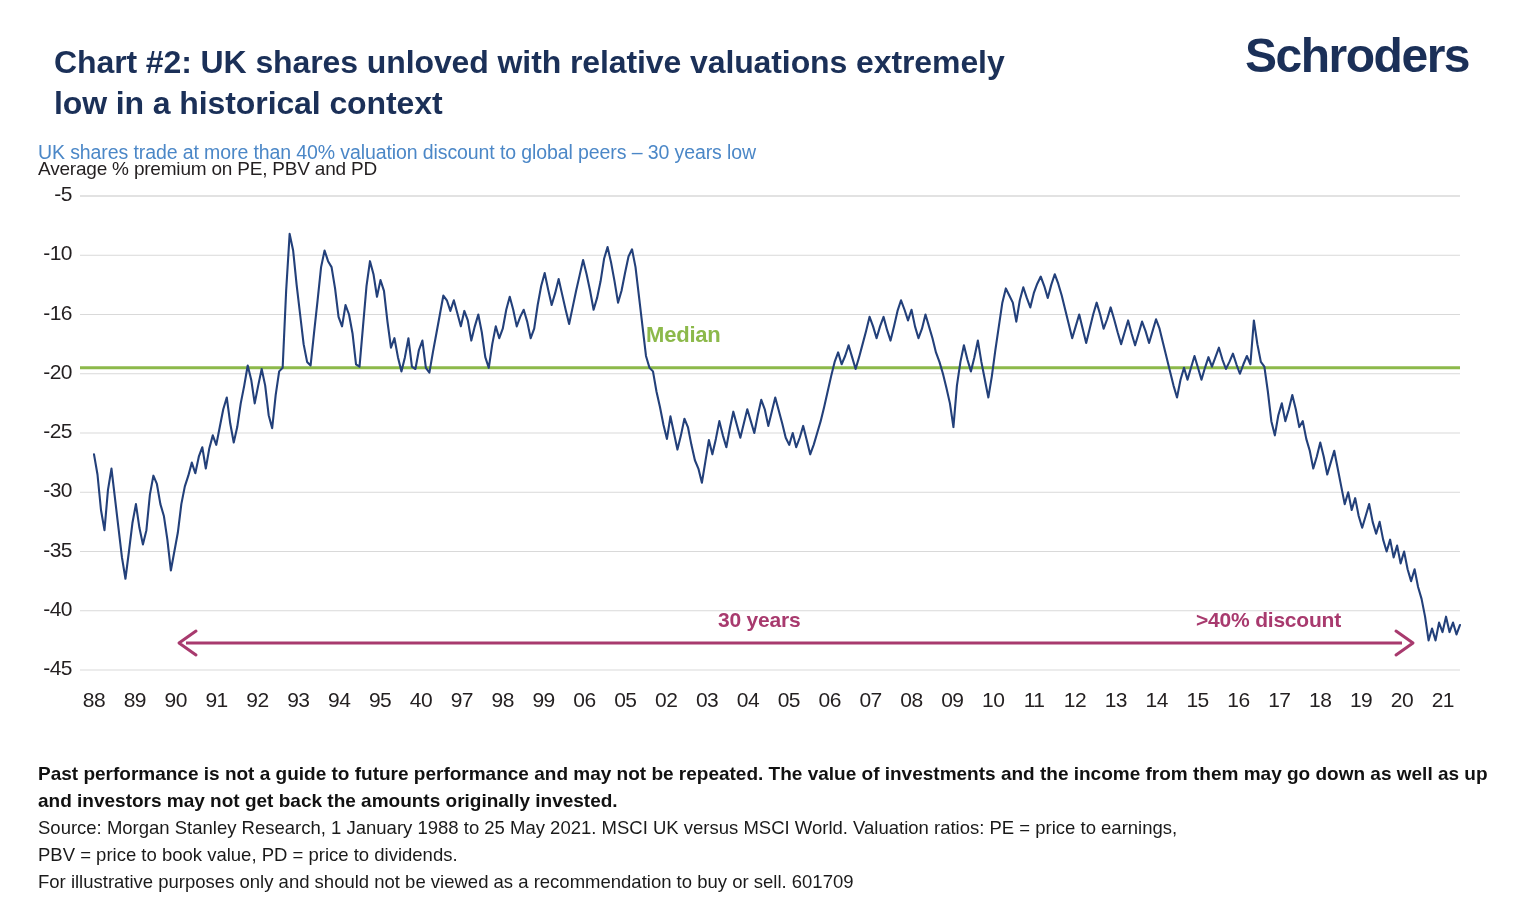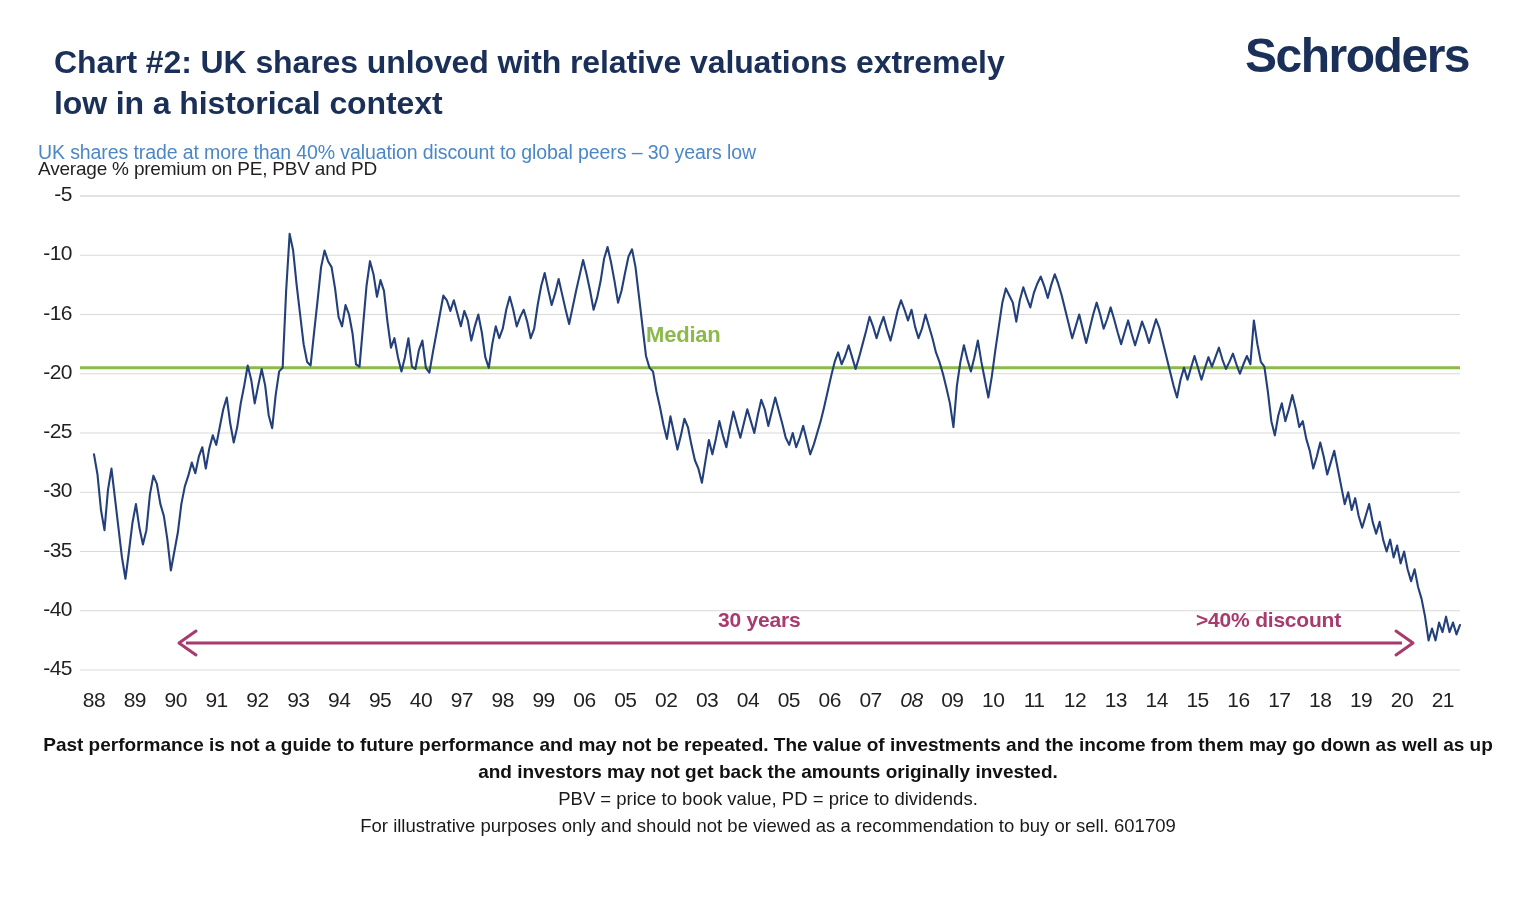--- a/index.html
+++ b/index.html
@@ -48,21 +48,21 @@
     text-align:center;letter-spacing:-0.5px;top:688px;
   }
 
   .ann{position:absolute;font-weight:bold;letter-spacing:-0.2px;}
   .ann-median{left:646px;top:322px;font-size:22px;color:#8cb94a;}
   .ann-brexit{left:1283px;top:312px;font-size:21px;color:#4a80c4;line-height:1.12;}
   .ann-30y{left:718px;top:608px;font-size:21px;color:#a83a6e;}
   .ann-disc{left:1196px;top:608px;font-size:21px;color:#a83a6e;}
 
   
-  .footer{position:absolute;left:38px;top:732px;width:1460px;text-align:center;}
+  .footer{position:absolute;left:38px;top:761px;width:1460px;}
   .foot-bold{font-size:19px;font-weight:bold;color:#111;line-height:1.42;margin:0;}
   .foot-reg{font-size:18.5px;color:#1a1a1a;line-height:1.45;margin:0;}
 </style>
 </head>
 <body>
 
 <div id="page">
 
   <div class="header">
     <h1 class="chart-title">Chart #2: UK shares unloved with relative valuations extremely low in a historical context</h1>
@@ -121,21 +121,21 @@
         <div class="xtick" style="left: 482.737px; width: 40px;">98</div>
         <div class="xtick" style="left: 523.611px; width: 40px;">99</div>
         <div class="xtick" style="left: 564.485px; width: 40px;">06</div>
         <div class="xtick" style="left: 605.358px; width: 40px;">05</div>
         <div class="xtick" style="left: 646.232px; width: 40px;">02</div>
         <div class="xtick" style="left: 687.106px; width: 40px;">03</div>
         <div class="xtick" style="left: 727.98px; width: 40px;">04</div>
         <div class="xtick" style="left: 768.853px; width: 40px;">05</div>
         <div class="xtick" style="left: 809.727px; width: 40px;">06</div>
         <div class="xtick" style="left: 850.601px; width: 40px;">07</div>
-        <div class="xtick" style="left: 891.475px; width: 40px; font-style: italic;">08</div>
+        <div class="xtick" style="left: 891.475px; width: 40px;">08</div>
         <div class="xtick" style="left: 932.348px; width: 40px;">09</div>
         <div class="xtick" style="left: 973.222px; width: 40px;">10</div>
         <div class="xtick" style="left: 1014.1px; width: 40px;">11</div>
         <div class="xtick" style="left: 1054.97px; width: 40px;">12</div>
         <div class="xtick" style="left: 1095.84px; width: 40px;">13</div>
         <div class="xtick" style="left: 1136.72px; width: 40px;">14</div>
         <div class="xtick" style="left: 1177.59px; width: 40px;">15</div>
         <div class="xtick" style="left: 1218.46px; width: 40px;">16</div>
         <div class="xtick" style="left: 1259.34px; width: 40px;">17</div>
         <div class="xtick" style="left: 1300.21px; width: 40px;">18</div>
@@ -144,16 +144,17 @@
         <div class="xtick" style="left: 1422.83px; width: 40px;">21</div>
       </div>
 
     <div class="ann ann-median">Median</div>
     <div class="ann ann-30y">30 years</div>
     <div class="ann ann-disc">&gt;40% discount</div>
   </div>
 
   <div class="footer">
     <p class="foot-bold">Past performance is not a guide to future performance and may not be repeated. The value of investments and the income from them may go down as well as up and investors may not get back the amounts originally invested.</p>
+    <p class="foot-reg">Source: Morgan Stanley Research, 1 January 1988 to 25 May 2021. MSCI UK versus MSCI World. Valuation ratios: PE = price to earnings,</p>
     <p class="foot-reg">PBV = price to book value, PD = price to dividends.</p>
     <p class="foot-reg">For illustrative purposes only and should not be viewed as a recommendation to buy or sell. 601709</p>
   </div>
 </div>
 
 </body></html>

